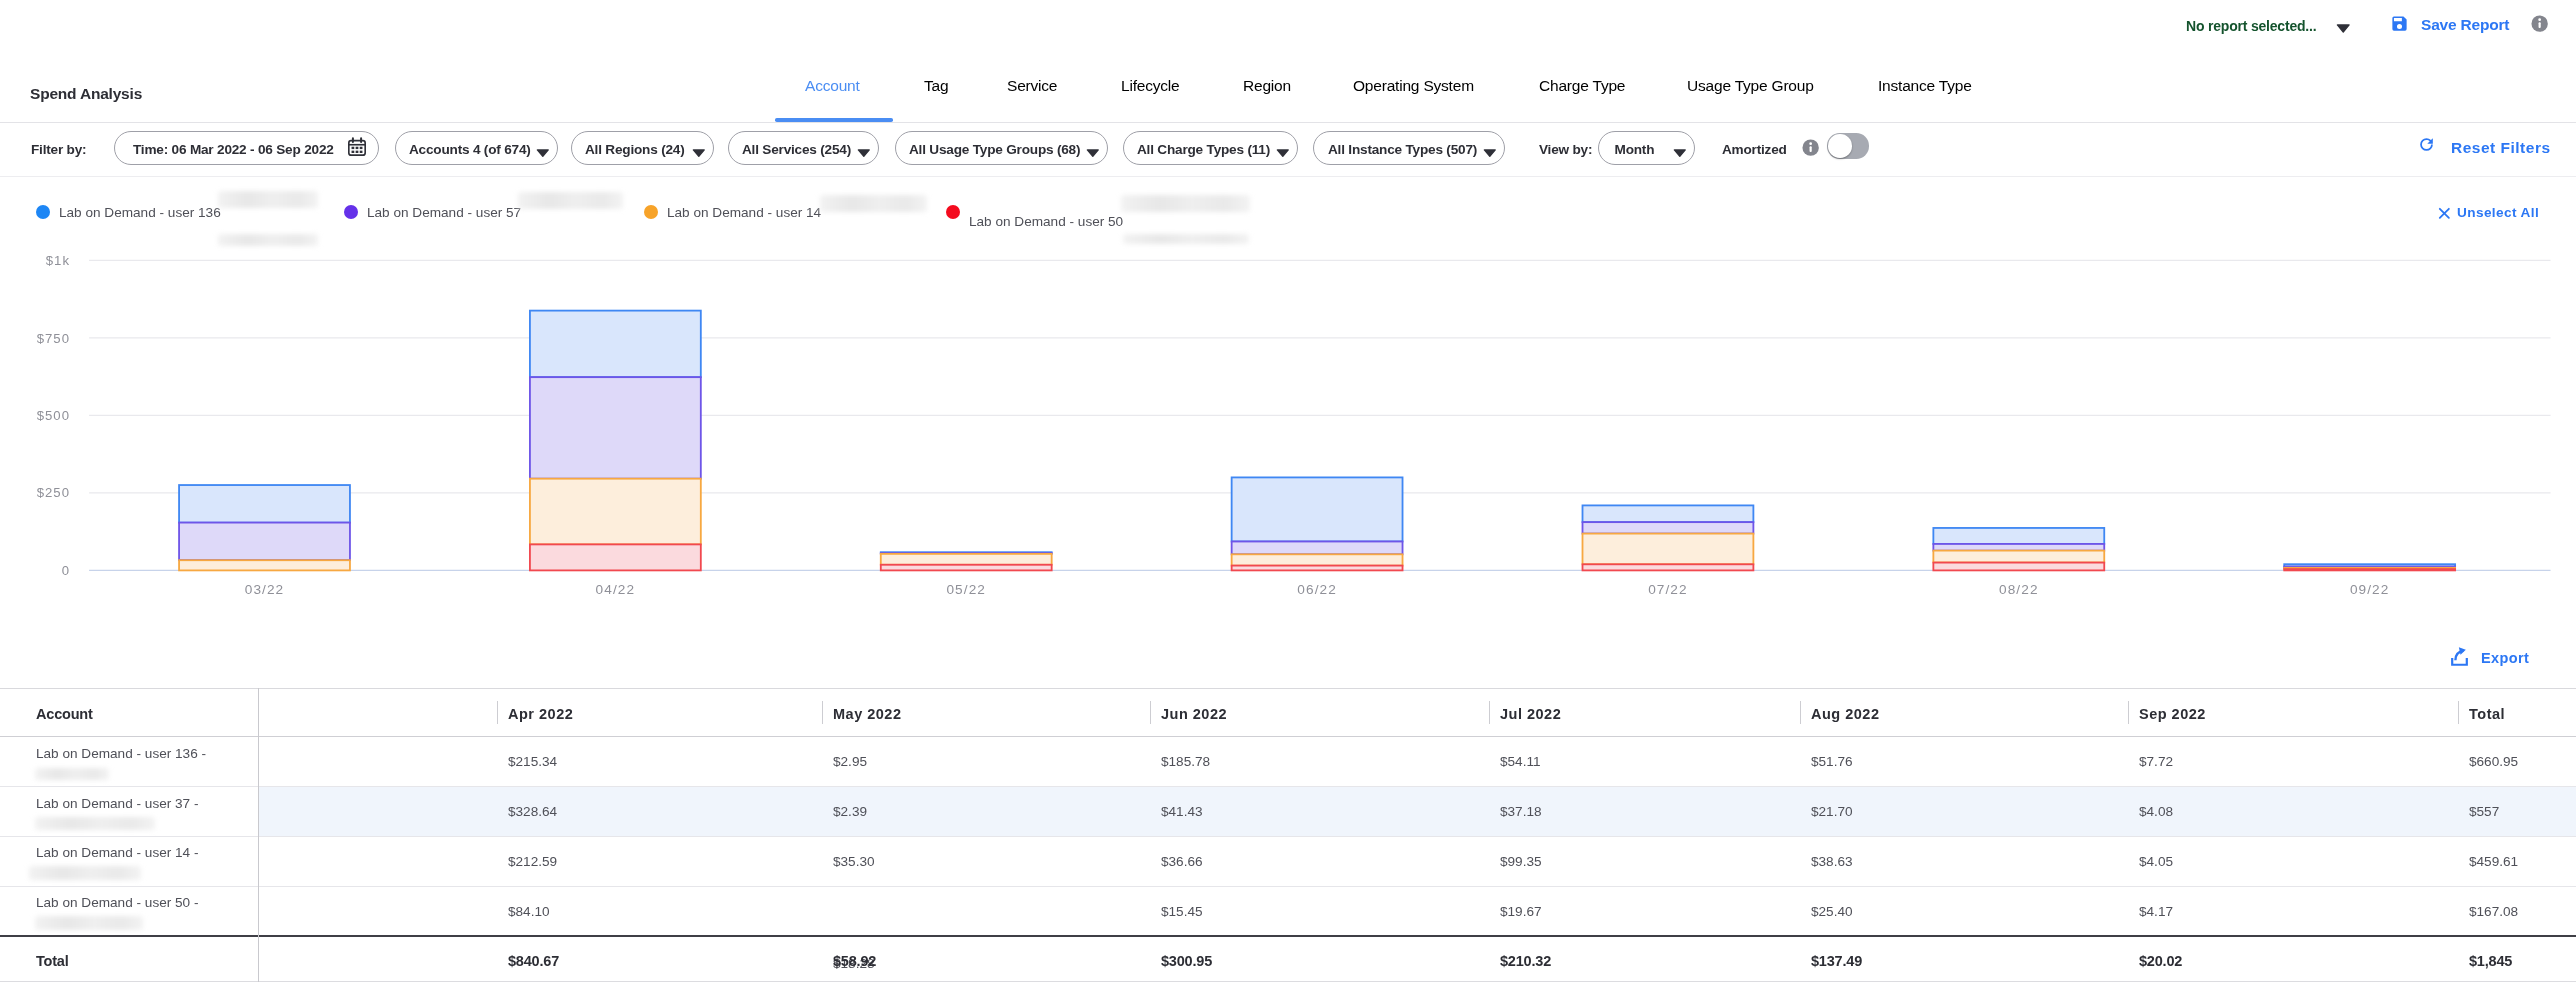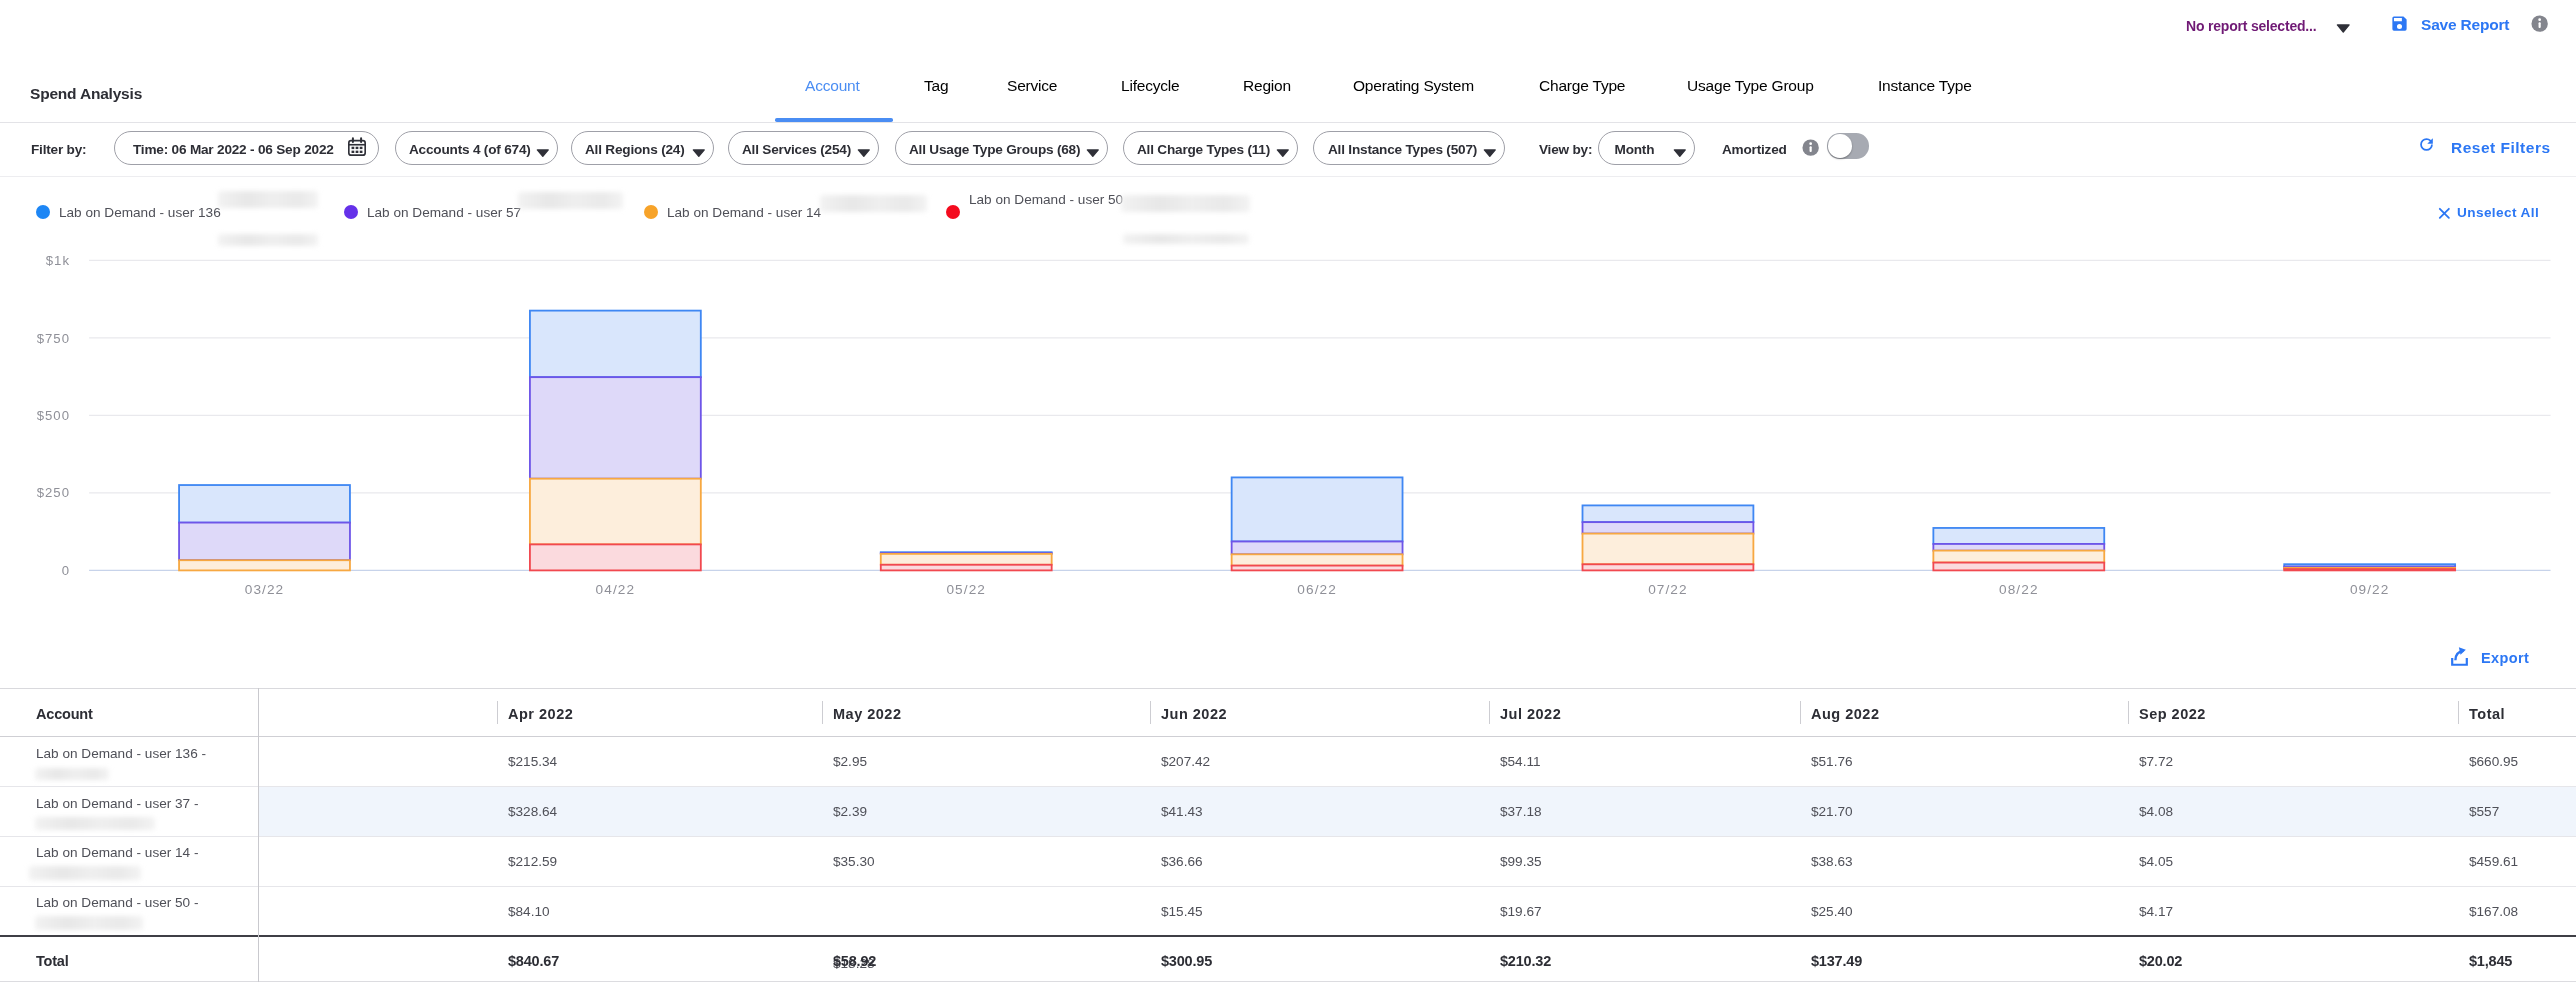--- a/index.html
+++ b/index.html
@@ -1,19 +1,19 @@
 <!DOCTYPE html>
 <html style="font-size:14.5px"><head><meta charset="utf-8"><style>
 *{margin:0;padding:0;box-sizing:border-box}
 html,body{width:2576px;height:989px;background:#fff;font-family:"Liberation Sans",sans-serif;overflow:hidden}
 body{position:relative}
 .abs{position:absolute;white-space:nowrap}
 .b17{font-size:15.5px;font-weight:bold;color:#2d2e35;letter-spacing:-0.2px}
 .b16{font-size:14.5px;font-weight:bold;color:#2d2e35;letter-spacing:-0.2px}
-.b155{font-size:14px;font-weight:bold;color:#701a75;letter-spacing:-0.2px}
+.b155{font-size:14px;font-weight:bold;color:#14532d;letter-spacing:-0.2px}
 .th{font-size:14.5px;font-weight:bold;color:#2d2e35;letter-spacing:0.5px}
 .b17ls{font-size:15.5px;font-weight:bold;letter-spacing:0.5px}
 .b16ls{font-size:14.5px;font-weight:bold;letter-spacing:0.4px}
 .b15ls{font-size:13.6px;font-weight:bold;letter-spacing:0.4px}
 .b15{font-size:13.6px;font-weight:bold;color:#2d2e35;letter-spacing:-0.2px}
 .g15{font-size:13.6px;color:#4f5058}
 .tab{font-size:15.5px;color:#000000;letter-spacing:-0.2px}
 .tabactive{color:#4a8df3}
 .blue{color:#2c77f4}
 .pill{height:34px;border:1.4px solid #9fa0a8;border-radius:17px;background:#fff}
@@ -112,21 +112,21 @@
     </svg></div>
 <div class="abs blue b17ls" style="left:2451px;top:139px">Reset Filters</div>
 <div class="abs" style="left:0;top:176px;width:2576px;height:0.9px;background:#ededf0"></div>
 <div class="abs" style="left:36px;top:205px;width:13.6px;height:13.6px;border-radius:7.3px;background:#1d86f5"></div>
 <div class="abs g15" style="left:59px;top:205px">Lab on Demand - user 136</div>
 <div class="abs" style="left:344px;top:205px;width:13.6px;height:13.6px;border-radius:7.3px;background:#6531e9"></div>
 <div class="abs g15" style="left:367px;top:205px">Lab on Demand - user 57</div>
 <div class="abs" style="left:644px;top:205px;width:13.6px;height:13.6px;border-radius:7.3px;background:#f7a329"></div>
 <div class="abs g15" style="left:667px;top:205px">Lab on Demand - user 14</div>
 <div class="abs" style="left:946px;top:205px;width:13.6px;height:13.6px;border-radius:7.3px;background:#f40b1e"></div>
-<div class="abs g15" style="left:969px;top:192px">Lab on Demand - user 50</div>
+<div class="abs g15" style="left:969px;top:214px">Lab on Demand - user 50</div>
 <div class="abs blur" style="left:218px;top:191px;width:100px;height:17.3px"></div>
 <div class="abs blur" style="left:218px;top:234px;width:100px;height:11.8px"></div>
 <div class="abs blur" style="left:518px;top:192px;width:105px;height:17.3px"></div>
 <div class="abs blur" style="left:820px;top:195px;width:107px;height:17.3px"></div>
 <div class="abs blur" style="left:1121px;top:195px;width:129px;height:17.3px"></div>
 <div class="abs blur" style="left:1123px;top:234px;width:126px;height:10px"></div>
 <div class="abs" style="left:2438px;top:207px"><svg width="12.7" height="12.7" viewBox="0 0 14 14">
       <path d="M2 2l10 10M12 2L2 12" stroke="#2c77f4" stroke-width="2" stroke-linecap="round"></path>
     </svg></div>
 <div class="abs blue b15ls" style="left:2457px;top:205px">Unselect All</div>
@@ -210,21 +210,21 @@
 <div class="abs g15" style="left:36px;top:746px">Lab on Demand - user 136 -</div>
 <div class="abs g15" style="left:36px;top:796px">Lab on Demand - user 37 -</div>
 <div class="abs g15" style="left:36px;top:845px">Lab on Demand - user 14 -</div>
 <div class="abs g15" style="left:36px;top:895px">Lab on Demand - user 50 -</div>
 <div class="abs blur" style="left:35px;top:768px;width:74px;height:11.8px"></div>
 <div class="abs blur" style="left:35px;top:817px;width:120px;height:12.7px"></div>
 <div class="abs blur" style="left:29px;top:866px;width:112px;height:13.6px"></div>
 <div class="abs blur" style="left:35px;top:916px;width:108px;height:13.6px"></div>
 <div class="abs g15" style="left:508px;top:754px">$215.34</div>
 <div class="abs g15" style="left:833px;top:754px">$2.95</div>
-<div class="abs g15" style="left:1161px;top:754px">$207.42</div>
+<div class="abs g15" style="left:1161px;top:754px">$185.78</div>
 <div class="abs g15" style="left:1500px;top:754px">$54.11</div>
 <div class="abs g15" style="left:1811px;top:754px">$51.76</div>
 <div class="abs g15" style="left:2139px;top:754px">$7.72</div>
 <div class="abs g15" style="left:2469px;top:754px">$660.95</div>
 <div class="abs g15" style="left:508px;top:804px">$328.64</div>
 <div class="abs g15" style="left:833px;top:804px">$2.39</div>
 <div class="abs g15" style="left:1161px;top:804px">$41.43</div>
 <div class="abs g15" style="left:1500px;top:804px">$37.18</div>
 <div class="abs g15" style="left:1811px;top:804px">$21.70</div>
 <div class="abs g15" style="left:2139px;top:804px">$4.08</div>

